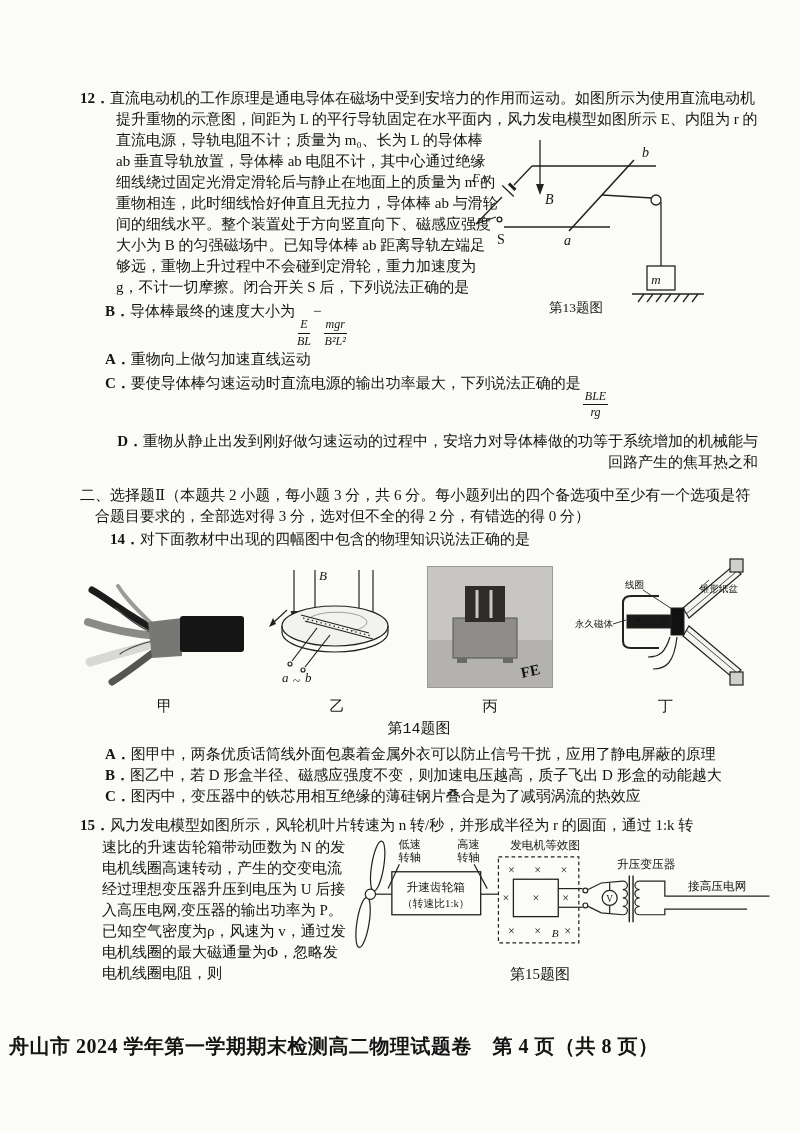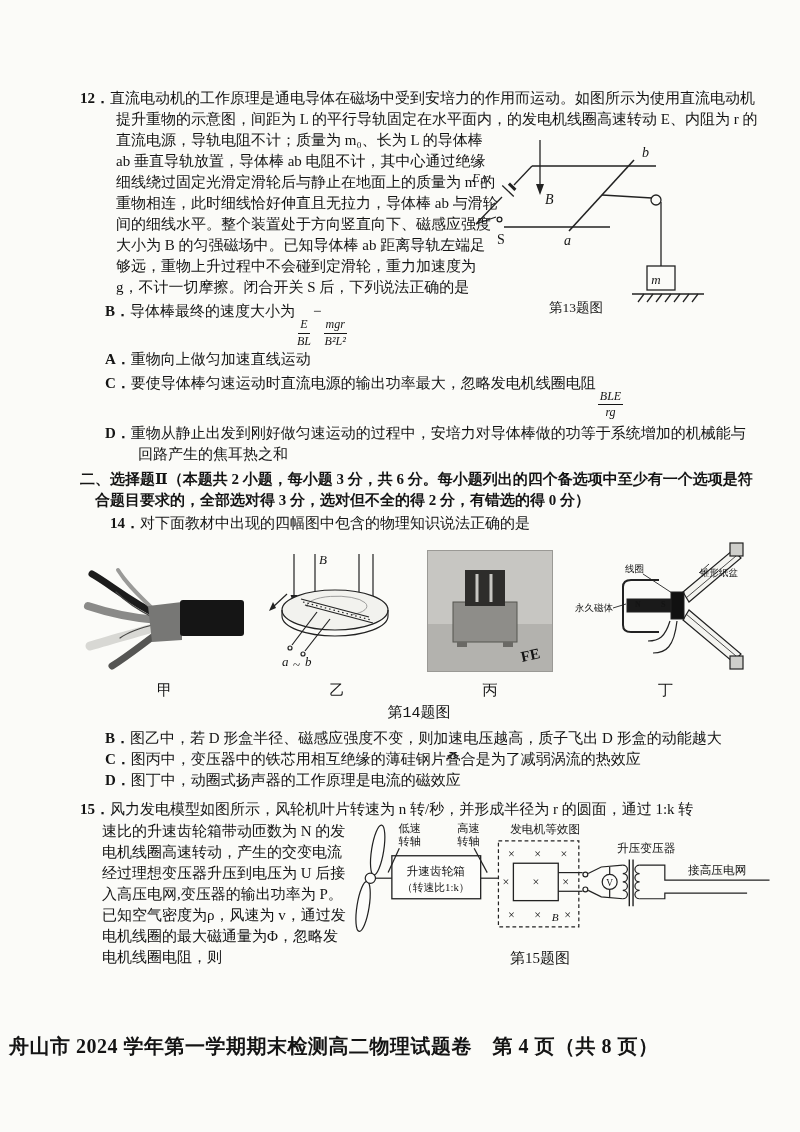--- a/index.html
+++ b/index.html
@@ -8,21 +8,21 @@
     background:#fbfbf8;color:#141414;
     font-family:"Liberation Serif","DejaVu Serif",serif;
     font-size:15px;line-height:21px;
     box-sizing:border-box;padding:88px 42px 0 80px;overflow:hidden;
   }
   p{margin:0;}
   .stem{padding-left:36px;text-indent:-36px;}
   .qnum{font-weight:bold;}
   .opt{margin-left:25px;padding-left:33px;text-indent:-33px;}
   .olabel{font-weight:bold;}
-  .sec{font-weight:bold;padding-left:15px;text-indent:-15px;margin-top:4px;}
+  .sec{font-weight:normal;padding-left:15px;text-indent:-15px;margin-top:12px;}
   .frac{display:inline-flex;flex-direction:column;align-items:center;vertical-align:-12px;
         line-height:1.15;font-size:12px;font-style:italic;margin:0 2px;text-indent:0;}
   .frac .num{padding:0 2px 1px;border-bottom:1px solid #141414;}
   .frac .den{padding-top:1px;}
   .fig13-float{float:right;width:252px;height:184px;margin:2px 0 2px 8px;}
   .figrow{display:flex;justify-content:space-between;align-items:flex-end;margin:6px 0 0 2px;}
   .figcell{text-align:center;}
   .figcap{font-size:15px;margin-top:2px;}
   .bigcap{text-align:center;font-size:15px;margin:2px 0 4px 0;font-family:Liberation Mono, monospace;}
   .q15row{display:flex;align-items:center;}
@@ -33,21 +33,21 @@
           font-weight:bold;font-size:20px;letter-spacing:0.5px;}
   svg text{font-family:"Liberation Serif","DejaVu Serif",serif;fill:#141414;}
   .it{font-style:italic;}
 </style>
 </head>
 <body>
 
 <div class="page">
 
   <section>
-    <p class="stem"><span class="qnum">12．</span><span>直流电动机的工作原理是通电导体在磁场中受到安培力的作用而运动。如图所示为使用直流电动机提升重物的示意图，间距为 L 的平行导轨固定在水平面内，的发电机线圈高速转动 E、</span><span class="fig13-float"><svg width="252" height="184" viewBox="0 0 252 184">
+    <p class="stem"><span class="qnum">12．</span><span>直流电动机的工作原理是通电导体在磁场中受到安培力的作用而运动。如图所示为使用直流电动机提升重物的示意图，间距为 L 的平行导轨固定在水平面内，风力发电模型如图所示 E、</span><span class="fig13-float"><svg width="252" height="184" viewBox="0 0 252 184">
         <g stroke="#222" stroke-width="1.3" fill="none">
 
           <line x1="70" y1="8" x2="70" y2="56"></line>
           <polygon points="70,63 66,52 74,52" fill="#222" stroke="none"></polygon>
 
           <line x1="62" y1="34" x2="186" y2="34"></line>
           <line x1="62" y1="34" x2="44" y2="53"></line>
           <line x1="32" y1="65" x2="6" y2="92"></line>
 
           <g transform="translate(38,59) rotate(-46)">
@@ -90,26 +90,26 @@
     <div class="opt" style="margin-top:3px;"><span class="olabel">B．</span><span>导体棒最终的速度大小为</span><span class="frac">
           <span class="num">E</span>
           <span class="den">BL</span>
         </span><span>−</span><span class="frac">
           <span class="num">mgr</span>
           <span class="den">B²L²</span>
         </span></div>
 
     <div class="opt"><span class="olabel">A．</span><span>重物向上做匀加速直线运动</span></div>
 
-    <div class="opt" style="margin-top:3px;"><span class="olabel">C．</span><span>要使导体棒匀速运动时直流电源的输出功率最大，忽略发电机线圈电阻</span><span class="frac">
+    <div class="opt" style="margin-top:3px;"><span class="olabel">C．</span><span>要使导体棒匀速运动时直流电源的输出功率最大，下列说法正确的是</span><span class="frac">
           <span class="num">BLE</span>
           <span class="den">rg</span>
         </span></div>
 
-    <div class="opt" style="margin-top:3px;"><span class="olabel">D．</span><span>重物从静止出发到刚好做匀速运动的过程中，安培力对导体棒做的功等于系统增加的机械能与回路产生的焦耳热之和</span></div>
+    <div class="opt" style="margin-top:11px;text-align:right;"><span class="olabel">D．</span><span>重物从静止出发到刚好做匀速运动的过程中，安培力对导体棒做的功等于系统增加的机械能与回路产生的焦耳热之和</span></div>
   </section>
 
   <p class="sec">二、选择题Ⅱ（本题共 2 小题，每小题 3 分，共 6 分。每小题列出的四个备选项中至少有一个选项是符合题目要求的，全部选对得 3 分，选对但不全的得 2 分，有错选的得 0 分）</p>
 
   <section>
     <p class="stem" style="margin-top:2px;margin-left:30px;"><span class="qnum">14．</span><span>对下面教材中出现的四幅图中包含的物理知识说法正确的是</span></p>
 
     <div class="figrow">
 
       <div class="figcell">
@@ -199,23 +199,23 @@
           <text x="52" y="32" font-size="9.5">线圈</text>
           <text x="127" y="36" font-size="9.5">锥形纸盆</text>
           <text x="2" y="71" font-size="9.5">永久磁体</text>
         </svg>
         <div class="figcap">丁</div>
       </div>
     </div>
 
     <div class="bigcap">第14题图</div>
 
+    <div class="opt"><span class="olabel">A．</span><span>图甲中，两条优质话筒线外面包裹着金属外衣可以防止信号干扰，应用了静电屏蔽的原理</span></div>
     <div class="opt"><span class="olabel">B．</span><span>图乙中，若 D 形盒半径、磁感应强度不变，则加速电压越高，质子飞出 D 形盒的动能越大</span></div>
     <div class="opt"><span class="olabel">C．</span><span>图丙中，变压器中的铁芯用相互绝缘的薄硅钢片叠合是为了减弱涡流的热效应</span></div>
-    <div class="opt"><span class="olabel">D．</span><span>图丁中，动圈式扬声器的工作原理是电流的磁效应</span></div>
   </section>
 
   <section style="margin-top:8px;">
     <p class="stem"><span class="qnum">15．</span><span>风力发电模型如图所示，风轮机叶片转速为 n 转/秒，并形成半径为 r 的圆面，通过 1:k 转</span></p>
     <div class="q15row">
       <div class="q15left">速比的升速齿轮箱带动匝数为 N 的发电机线圈高速转动，产生的交变电流经过理想变压器升压到电压为 U 后接入高压电网,变压器的输出功率为 P。已知空气密度为ρ，风速为 v，通过发电机线圈的最大磁通量为Φ，忽略发电机线圈电阻，则</div>
       <div class="q15fig">
         <svg width="430" height="122" viewBox="0 0 460 130">
           <g stroke="#222" stroke-width="1.3" fill="none">
 

